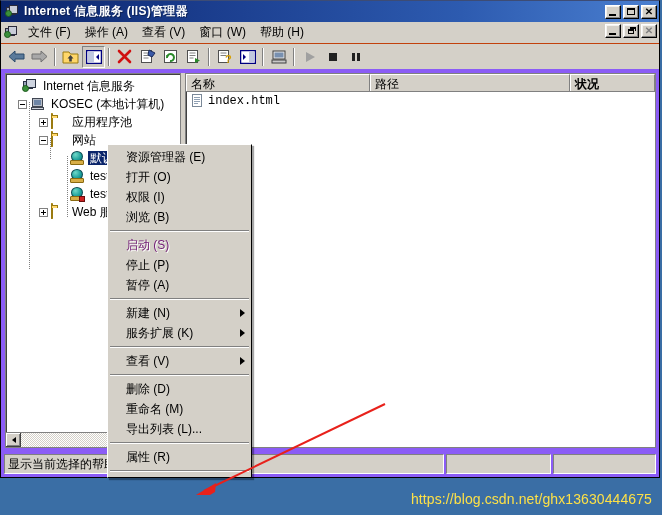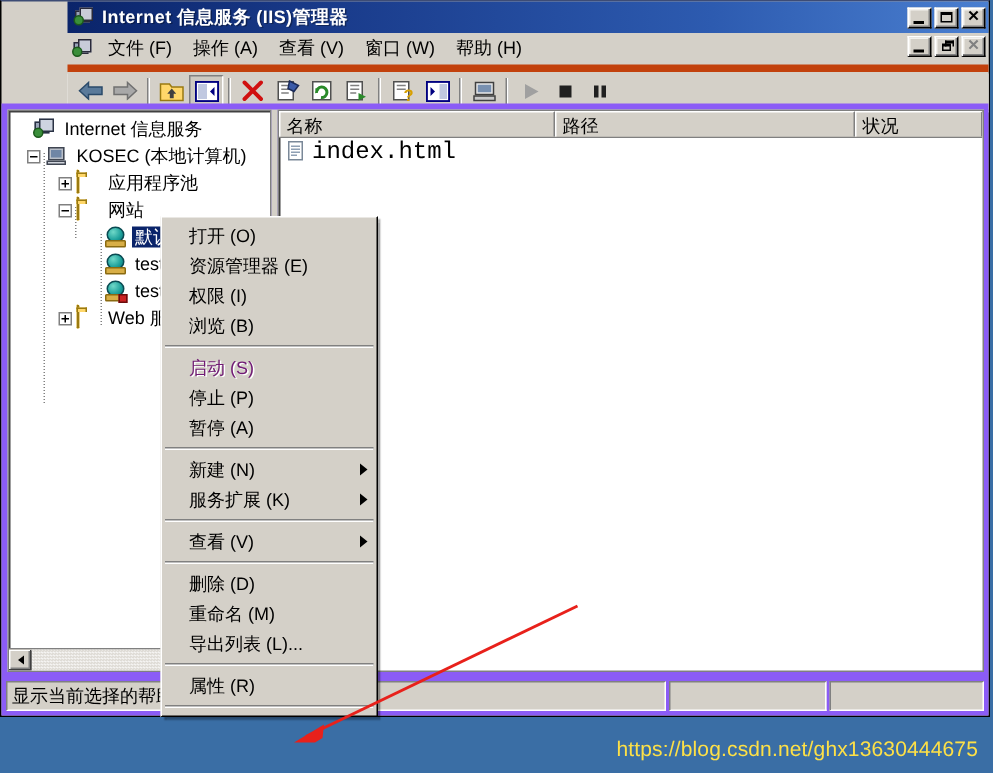--- a/index.html
+++ b/index.html
@@ -38,21 +38,20 @@
   
   #mmc-window {
     position: absolute;
     left: 0; top: 0;
     width: 660px;
     height: 478px;
     background: #d4d0c8;
     border: 1px solid #000;
     border-top: 1px solid #3d4c75;
     box-sizing: border-box;
-    padding-left: 44px;
   }
 
   
   #titlebar {
     height: 21px;
     background: linear-gradient(to right, #0a246a 0%, #1a3c8c 30%, #2d5bb0 70%, #4a7fd0 100%);
     display: flex;
     align-items: center;
     padding: 0 2px 0 3px;
     box-sizing: border-box;
@@ -154,21 +153,21 @@
     box-sizing: border-box;
   }
 
   
   #menubar {
     height: 21px;
     background: #d4d0c8;
     display: flex;
     align-items: center;
     padding-left: 2px;
-    border-bottom: 5px solid #c2410c;
+    border-bottom: 1px solid #c2410c;
     position: relative;
   }
   #menubar .mi {
     padding: 2px 7px;
     font-size: 12px;
     color: #000;
     white-space: nowrap;
     cursor: default;
   }
   #menubar .mdi-btns {
@@ -744,48 +743,48 @@
               </span>
           </div>
         </div>
 
         <div id="splitter"></div>
 
         <div class="pane" id="list-pane">
           <div class="lv-header">
             <span class="lv-col" style="width:184px;">名称</span>
             <span class="lv-col" style="width:200px;">路径</span>
-            <span class="lv-col" style="flex:1;">状况</span>
+            <span class="lv-col" style="flex:1;font-weight:bold;">状况</span>
           </div>
           <div class="lv-row">
             <span class="ico ico-doc">
               <span class="pg"></span>
               <span class="ln" style="top:4px;"></span>
               <span class="ln" style="top:6px;"></span>
               <span class="ln" style="top:8px;"></span>
               <span class="ln" style="top:10px;width:4px;"></span>
             </span>
-            <span style="font-family:'Liberation Mono','DejaVu Sans Mono',monospace;font-size:16px;">index.html</span>
+            <span style="font-family:'Liberation Mono','DejaVu Sans Mono',monospace;font-size:12px;">index.html</span>
           </div>
         </div>
 
       </div>
 
       <div id="statusbar">
         <span class="sb-pane" id="sb-main">显示当前选择的帮助</span>
         <span class="sb-pane" id="sb-2"></span>
         <span class="sb-pane" id="sb-3"></span>
       </div>
 
     </div>
   </div>
 
   <div id="ctxmenu">
+    <div class="cm-item">资源管理器 (E)</div>
     <div class="cm-item">打开 (O)</div>
-    <div class="cm-item">资源管理器 (E)</div>
     <div class="cm-item">权限 (I)</div>
     <div class="cm-item">浏览 (B)</div>
     <div class="cm-sep"></div>
     <div class="cm-item disabled">启动 (S)</div>
     <div class="cm-item">停止 (P)</div>
     <div class="cm-item">暂停 (A)</div>
     <div class="cm-sep"></div>
     <div class="cm-item">
       <span>新建 (N)</span>
       <span class="sub-arrow"></span>

